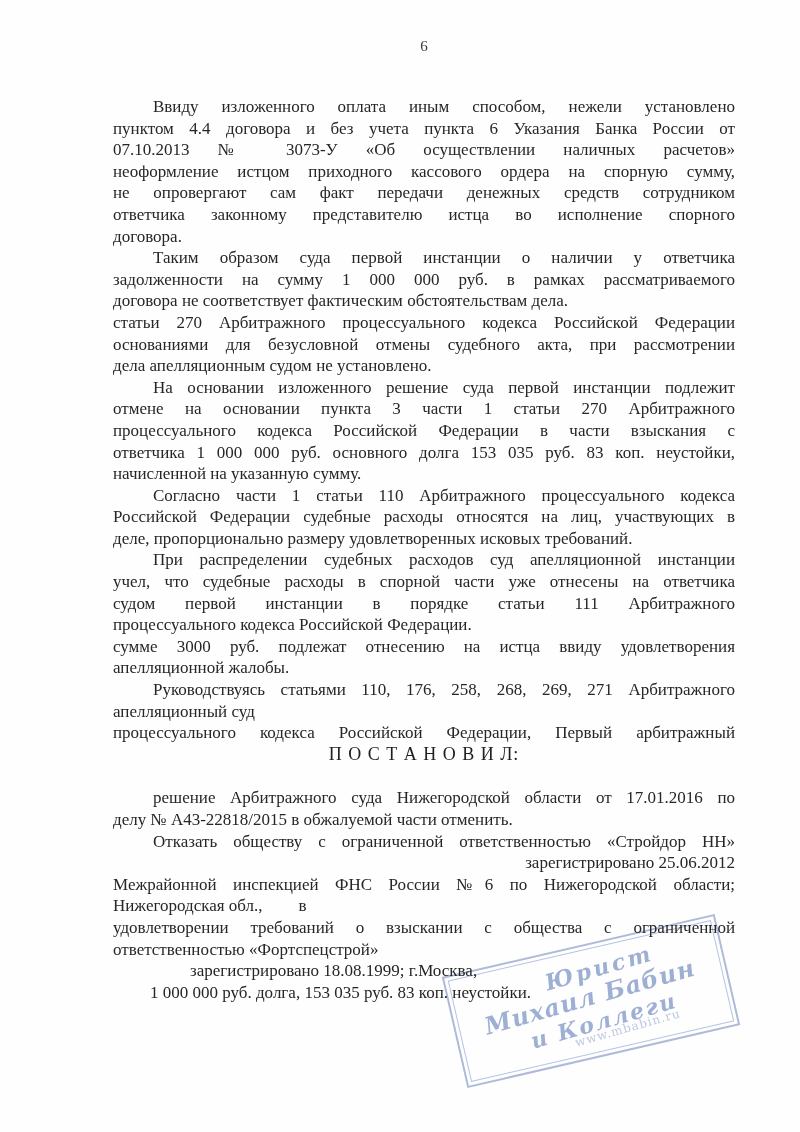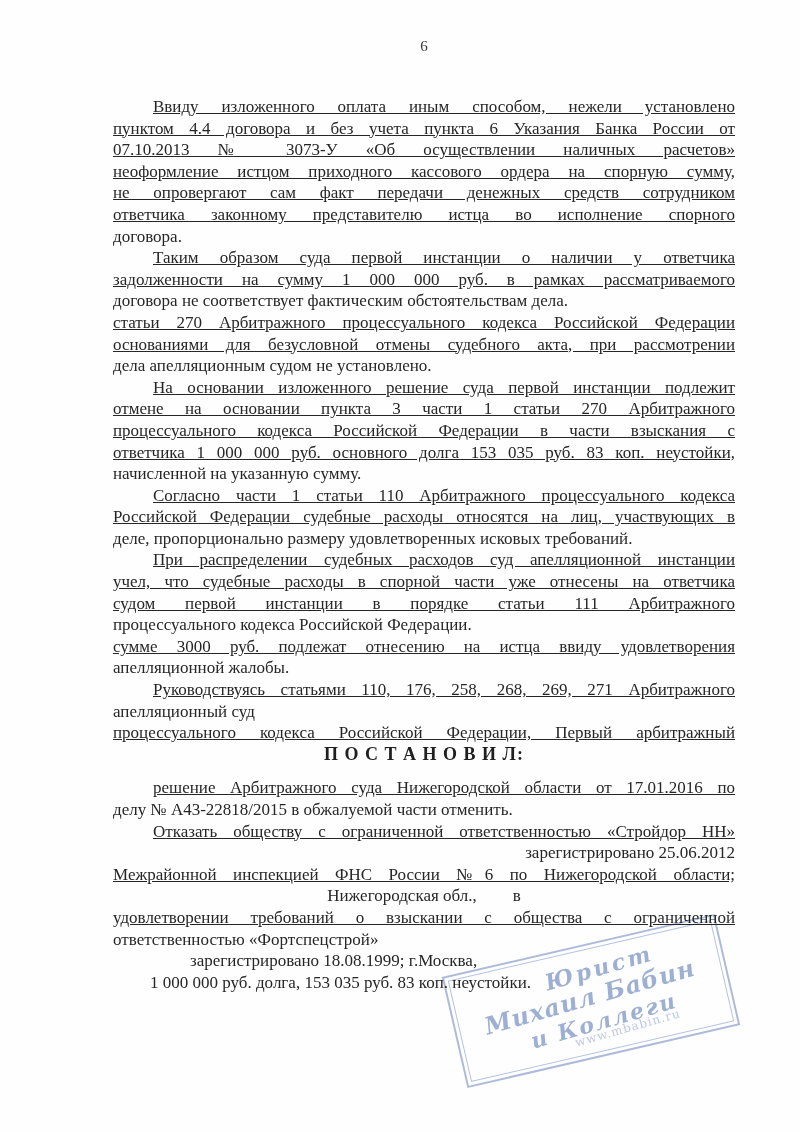--- a/index.html
+++ b/index.html
@@ -16,29 +16,29 @@
     position:absolute;left:113px;top:38px;width:622px;
     text-align:center;font-size:15px;color:#3a3a3a;
     z-index:2;
   }
   .content{
     position:absolute;left:113px;top:96px;width:622px;
     font-size:17px;line-height:21.6px;
     z-index:2;
   }
   .line{min-height:21.6px;}
-  .jfill{text-align:justify;text-align-last:justify;text-decoration:underline;}
+  .jfill{text-align:justify;text-align-last:justify;}
   .jlast{text-align:left;text-align-last:left;}
   .ralign{text-align:right;}
   .indent{text-indent:40px;}
-  .split{display:flex;justify-content:center;gap:36px;}
+  .split{display:flex;justify-content:flex-start;gap:36px;}
   .heading{
-    text-align:center;font-weight:700;font-size:18px;
+    text-align:center;font-weight:400;font-size:18px;
     letter-spacing:1px;line-height:21.6px;
-    margin:0 0 12px 0;color:#1f1f1f;
+    margin:0 0 22px 0;color:#1f1f1f;
   }
   
   .stamp{
     position:absolute;left:451px;top:944px;width:280px;height:114px;
     transform:rotate(-13deg);
     z-index:1;opacity:.9;pointer-events:none;
   }
   .stamp-border{position:absolute;inset:0;border:2px solid #a5b4d6;}
   .stamp-border-inner{position:absolute;inset:3px;border:1.5px solid #aebce0;}
   .stamp-lines{

